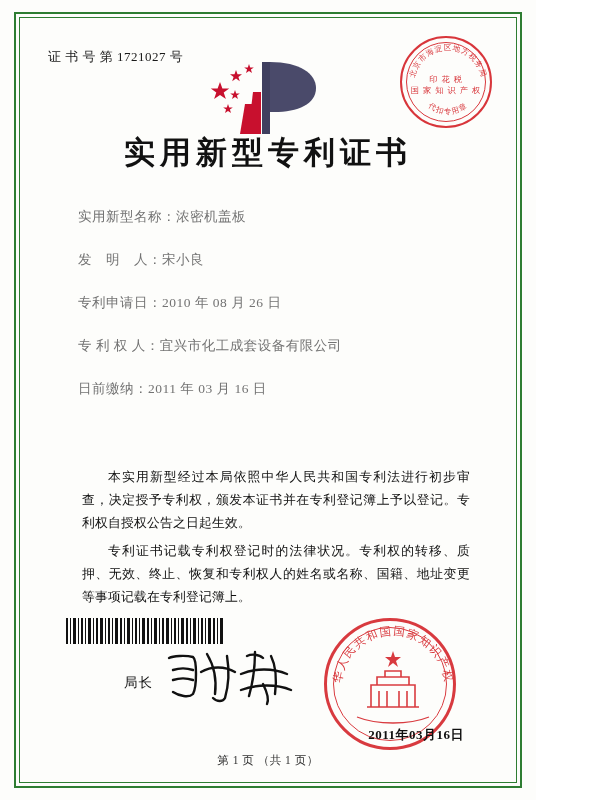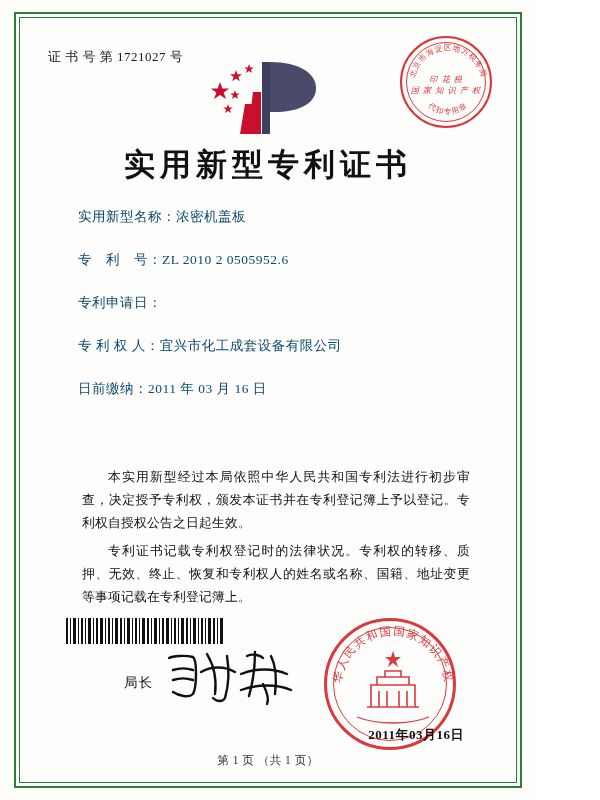--- a/index.html
+++ b/index.html
@@ -92,59 +92,58 @@
   }
   .top-seal .mid-line {
     position: absolute;
     width: 100%;
     text-align: center;
     font-size: 8.2px;
     line-height: 11px;
     color: #d5262b;
     top: 36px;
     letter-spacing: 1px;
-    font-style: italic;
   }
 
   
   .logo {
     position: absolute;
     left: 50%;
     top: 30px;
     transform: translateX(-50%);
     width: 128px;
     height: 82px;
   }
 
   
   .main-title {
     position: absolute;
     left: 0;
     right: 0;
-    top: 118px;
+    top: 106px;
     text-align: center;
     font-size: 31px;
     font-weight: bold;
     letter-spacing: 5px;
     color: #111;
   }
 
   
   .fields {
     position: absolute;
     left: 50px;
     top: 182px;
     right: 40px;
   }
   .field-row {
     display: flex;
     align-items: baseline;
     margin-bottom: 25px;
     font-size: 13.5px;
-    color: #0c4a6e;
+    color: #737373;
   }
   .field-label {
     white-space: pre;
     letter-spacing: 0.5px;
   }
   .field-value {
     letter-spacing: 0.5px;
   }
 
   
@@ -286,25 +285,26 @@
     </svg>
 
     <div class="main-title">实用新型专利证书</div>
 
     <div class="fields">
       <div class="field-row">
         <span class="field-label">实用新型名称：</span>
         <span class="field-value">浓密机盖板</span>
       </div>
       <div class="field-row">
-        <span class="field-label">专　利　号：</span>
-        <span class="field-value">ZL 2010 2 0505952.6</span>
+        <span class="field-label">发　明　人：</span>
+        <span class="field-value">宋小良</span>
       </div>
       <div class="field-row">
         <span class="field-label">专利申请日：</span>
+        <span class="field-value">2010 年 08 月 26 日</span>
       </div>
       <div class="field-row">
         <span class="field-label">专 利 权 人：</span>
         <span class="field-value">宜兴市化工成套设备有限公司</span>
       </div>
       <div class="field-row">
         <span class="field-label">日前缴纳：</span>
         <span class="field-value">2011 年 03 月 16 日</span>
       </div>
     </div>

